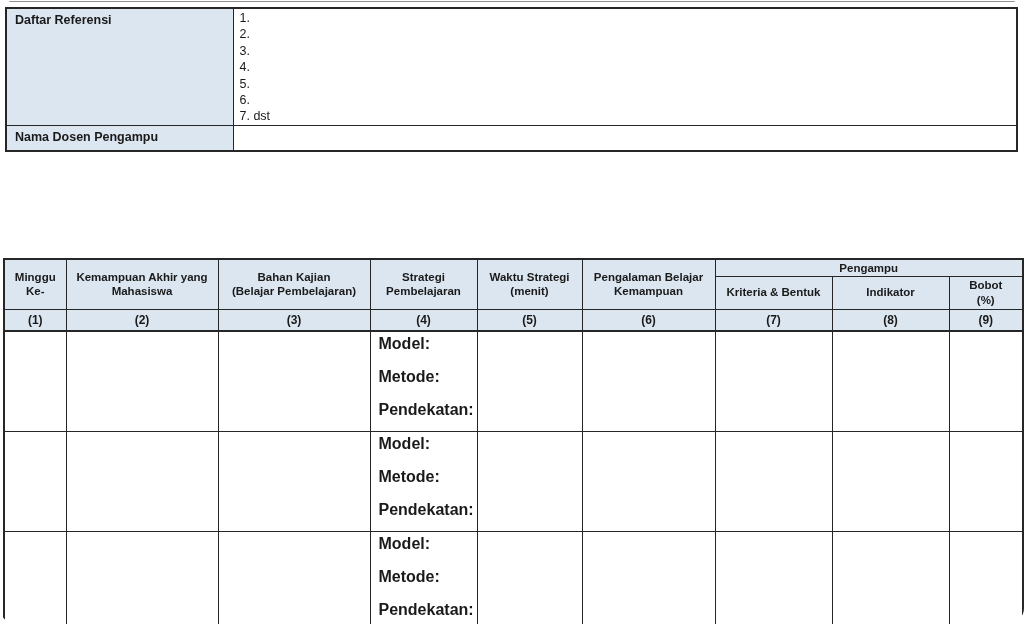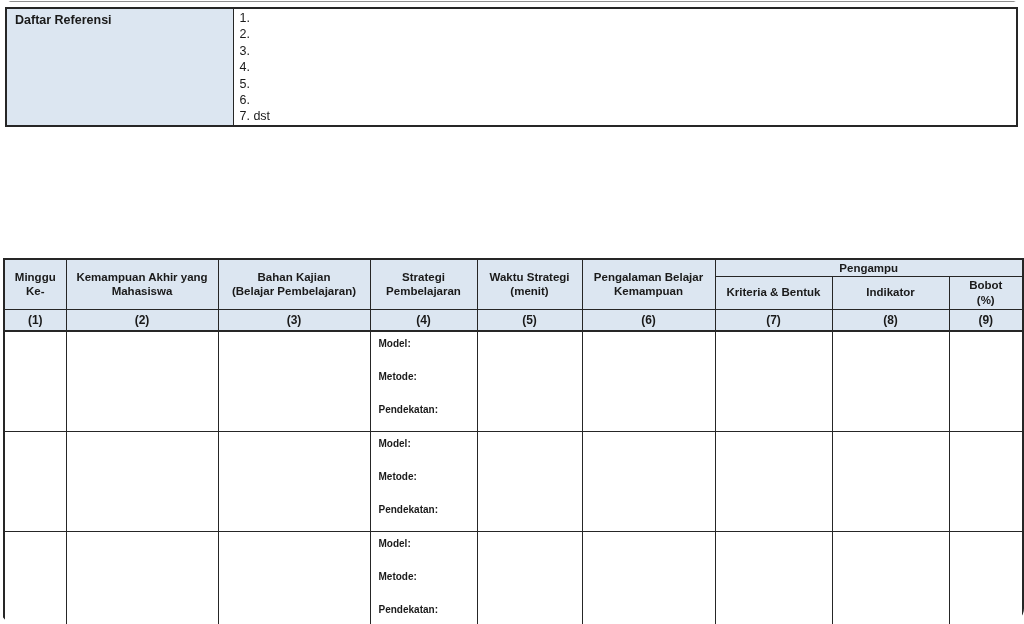--- a/index.html
+++ b/index.html
@@ -96,21 +96,21 @@
     text-align: center;
     vertical-align: middle;
     border-bottom: 2px solid var(--border, #262626);
   }
   .tr-body td { vertical-align: top; background: #ffffff; }
   .tr-b1 { height: 100px; }
   .tr-b2 { height: 98px; }
   .tr-b3 { height: 88px; }
   .s-label {
     font-weight: bold;
-    font-size: 10px;
+    font-size: 16px;
     line-height: 15px;
     height: 33px;
     box-sizing: border-box;
     padding: 4px 0 0 8px;
     white-space: nowrap;
   }
 </style>
 </head>
 <body>
 
@@ -129,20 +129,24 @@
       <td colspan="2" class="value-cell ref-list-cell">
         <div class="ref-item">1.</div>
         <div class="ref-item">2.</div>
         <div class="ref-item">3.</div>
         <div class="ref-item">4.</div>
         <div class="ref-item">5.</div>
         <div class="ref-item">6.</div>
         <div class="ref-item">7. dst</div>
       </td>
     </tr>
+    <tr class="r-dosen">
+      <td class="label-cell">Nama Dosen Pengampu</td>
+      <td colspan="2" class="value-cell"></td>
+    </tr>
   </tbody>
     </table>
 
   <table class="sched-table">
     <colgroup>
       <col style="width:62px">
         <col style="width:152px">
         <col style="width:152px">
       <col style="width:107px">
         <col style="width:105px">

